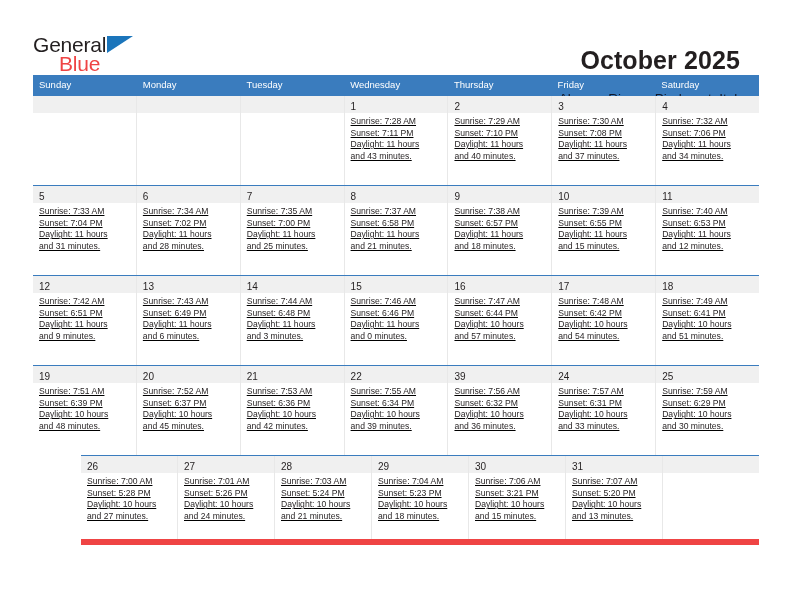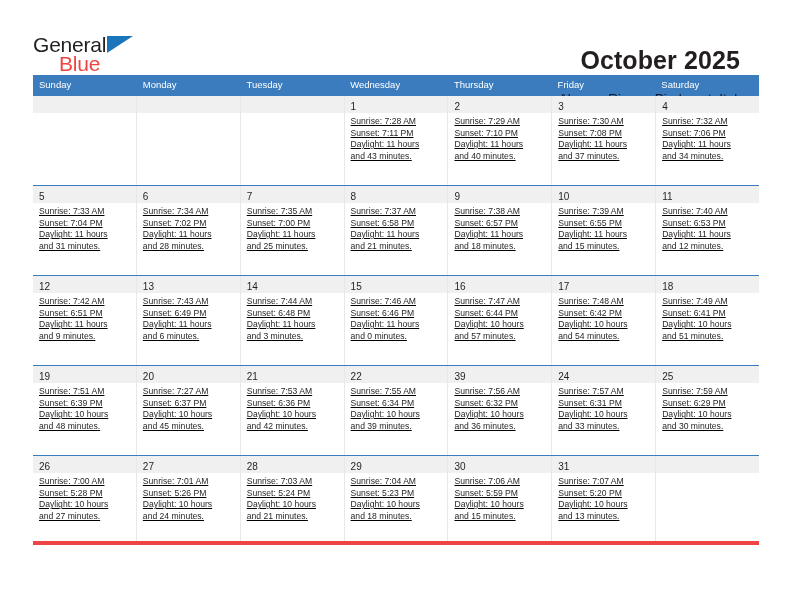--- a/index.html
+++ b/index.html
@@ -99,21 +99,21 @@
     padding-left: 6px;
     white-space: nowrap;
     overflow: hidden;
   }
 
   .week {
     display: flex;
     border-top: 1.5px solid #3a7cbe;
     height: 90px;
   }
-  .week:last-child { border-bottom: 4px solid #ef4444; }
+  .week:last-child { border-bottom: 6px solid #ef4444; margin-left: 48px; }
 
   .cell {
     flex: 1 1 0;
     width: 103.7px;
     position: relative;
     background: #ffffff;
     border-right: 1px solid #e8e8e8;
     overflow: hidden;
   }
   .cell:last-child { border-right: none; }
@@ -369,21 +369,21 @@
             <div class="cell-body">
               <div class="cell-line">Sunrise: 7:51 AM</div>
               <div class="cell-line">Sunset: 6:39 PM</div>
               <div class="cell-line">Daylight: 10 hours</div>
               <div class="cell-line">and 48 minutes.</div>
             </div>
           </div>
           <div class="cell">
             <div class="daynum-band"><span class="daynum">20</span></div>
             <div class="cell-body">
-              <div class="cell-line">Sunrise: 7:27 AM</div>
+              <div class="cell-line">Sunrise: 7:52 AM</div>
               <div class="cell-line">Sunset: 6:37 PM</div>
               <div class="cell-line">Daylight: 10 hours</div>
               <div class="cell-line">and 45 minutes.</div>
             </div>
           </div>
           <div class="cell">
             <div class="daynum-band"><span class="daynum">21</span></div>
             <div class="cell-body">
               <div class="cell-line">Sunrise: 7:53 AM</div>
               <div class="cell-line">Sunset: 6:36 PM</div>
@@ -462,21 +462,21 @@
               <div class="cell-line">Sunrise: 7:04 AM</div>
               <div class="cell-line">Sunset: 5:23 PM</div>
               <div class="cell-line">Daylight: 10 hours</div>
               <div class="cell-line">and 18 minutes.</div>
             </div>
           </div>
           <div class="cell">
             <div class="daynum-band"><span class="daynum">30</span></div>
             <div class="cell-body">
               <div class="cell-line">Sunrise: 7:06 AM</div>
-              <div class="cell-line">Sunset: 5:59 PM</div>
+              <div class="cell-line">Sunset: 3:21 PM</div>
               <div class="cell-line">Daylight: 10 hours</div>
               <div class="cell-line">and 15 minutes.</div>
             </div>
           </div>
           <div class="cell">
             <div class="daynum-band"><span class="daynum">31</span></div>
             <div class="cell-body">
               <div class="cell-line">Sunrise: 7:07 AM</div>
               <div class="cell-line">Sunset: 5:20 PM</div>
               <div class="cell-line">Daylight: 10 hours</div>

